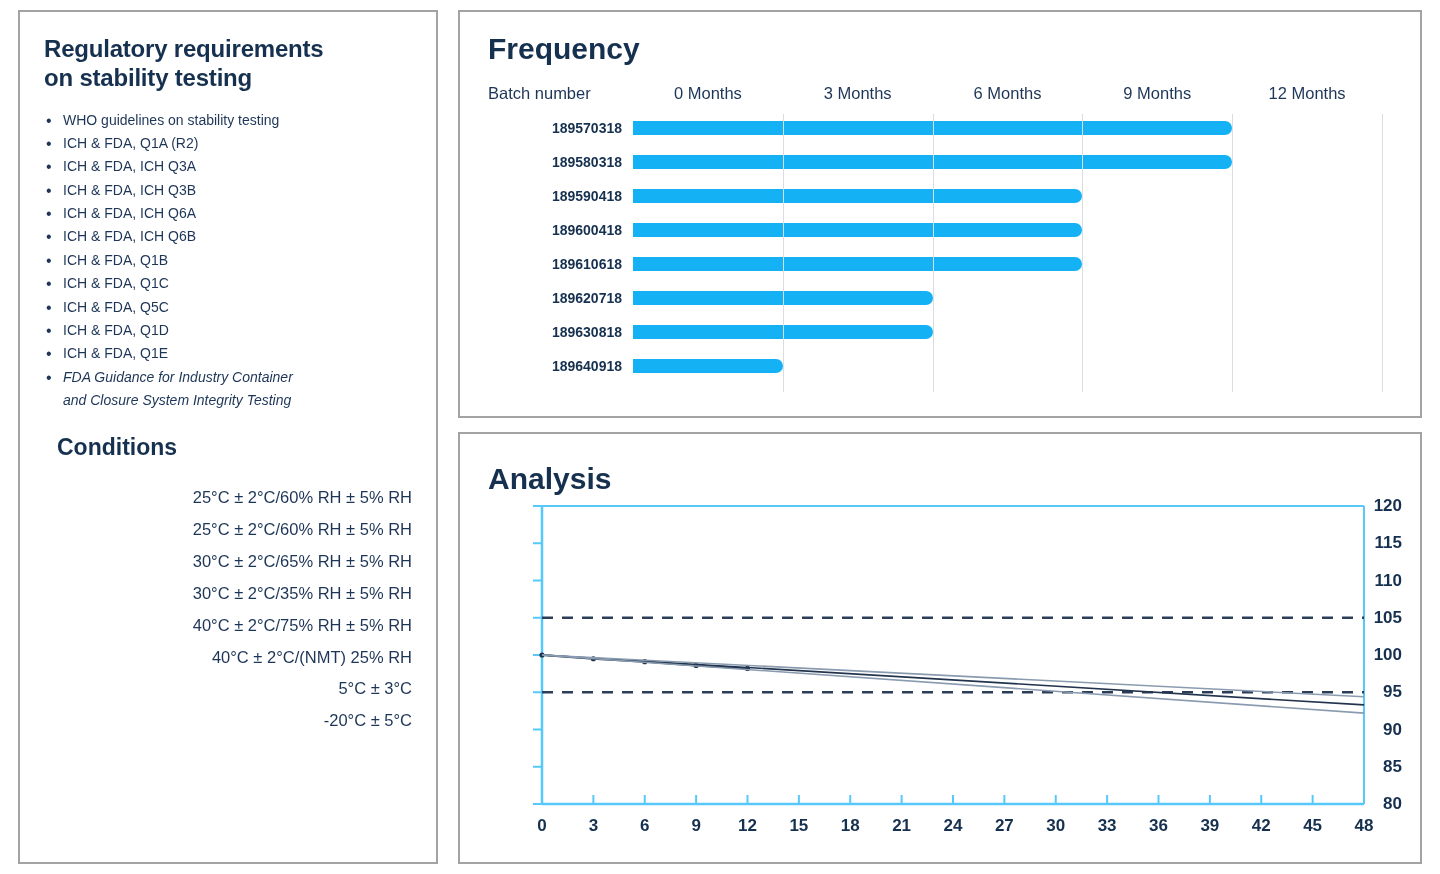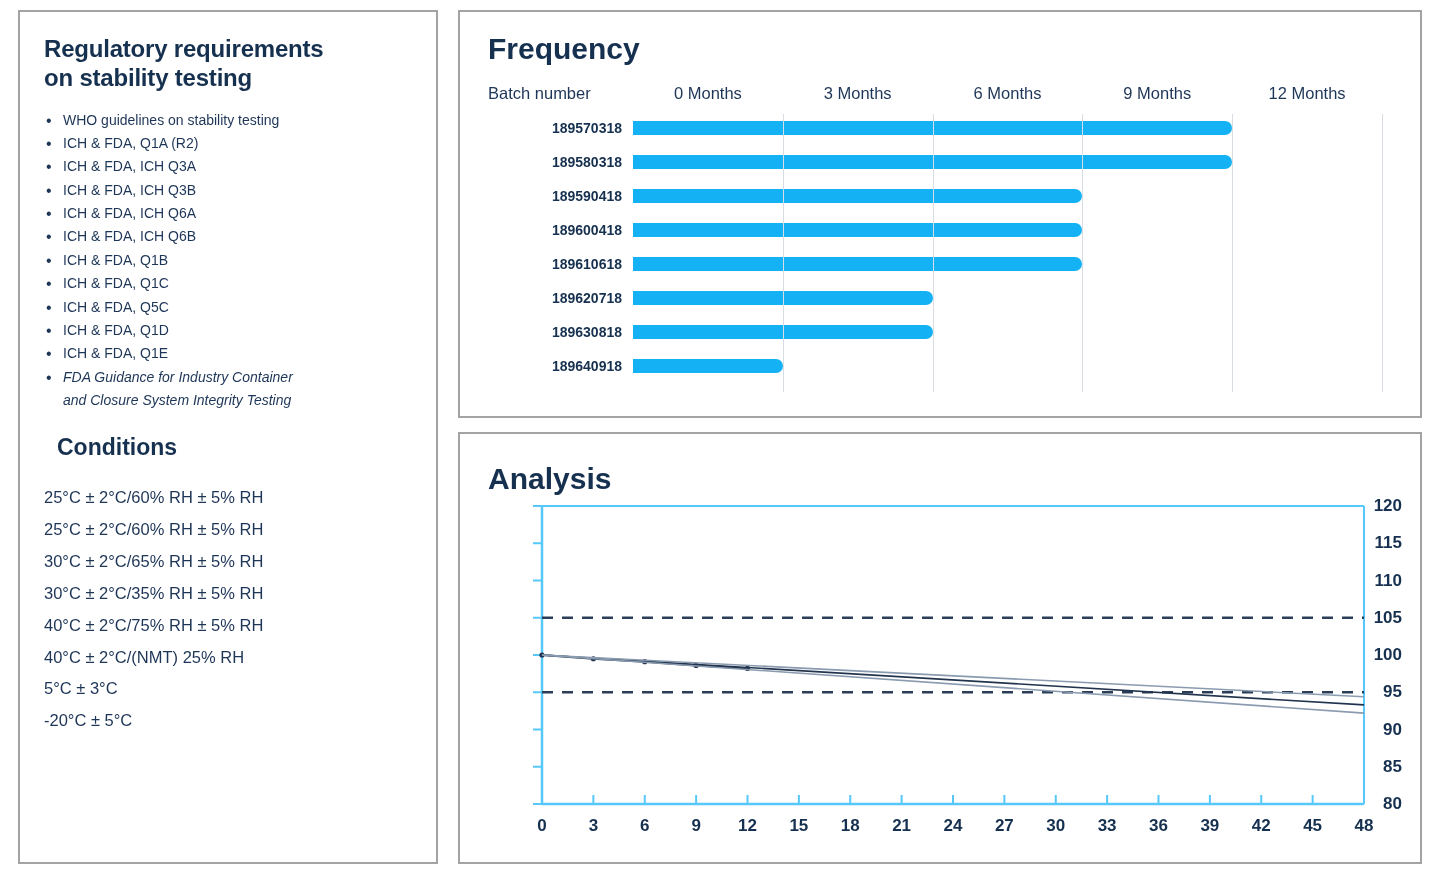--- a/index.html
+++ b/index.html
@@ -65,20 +65,21 @@
   .heading-conditions {
     font-size: 23px;
     font-weight: bold;
     color: #16304f;
     margin: 22px 0 0 13px;
   }
   .conditions-list {
     list-style: none;
     margin: 21px 0 0 0;
     padding: 0;
+    text-align: right;
   }
   .conditions-list li {
     font-size: 16.5px;
     line-height: 1.93;
     color: #1d3557;
     white-space: nowrap;
   }
 
   
   .panel-title {

